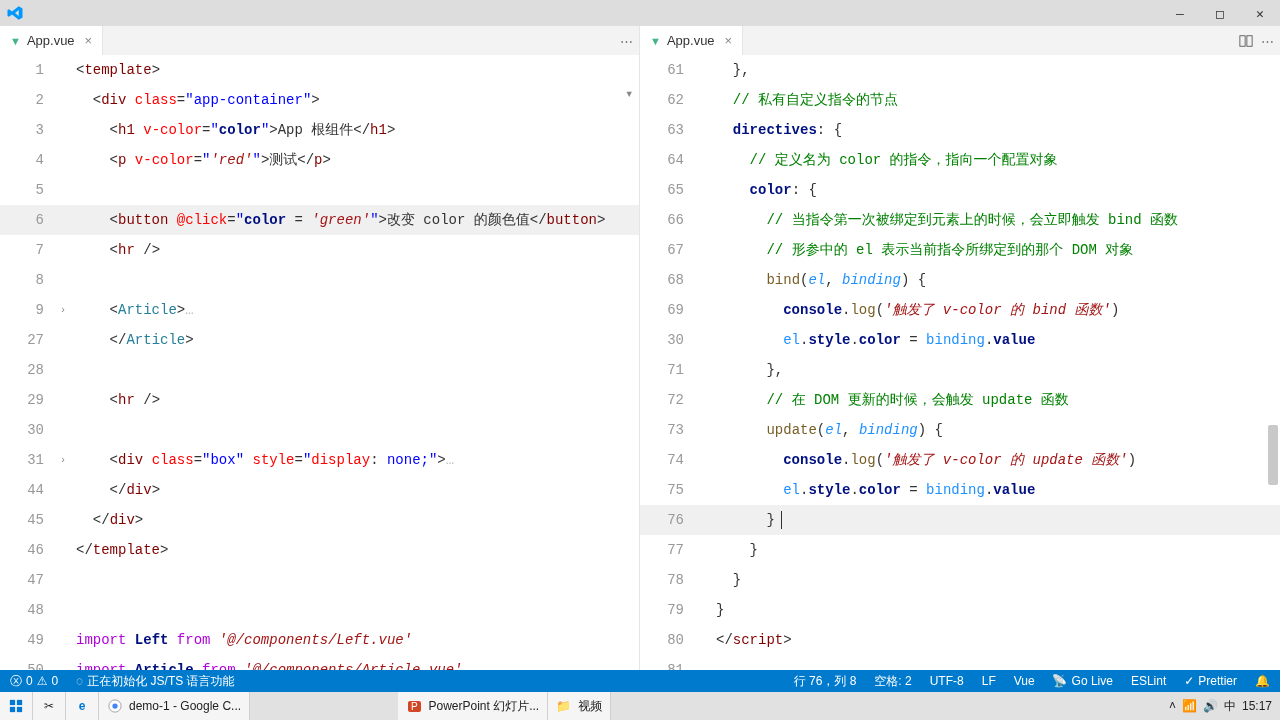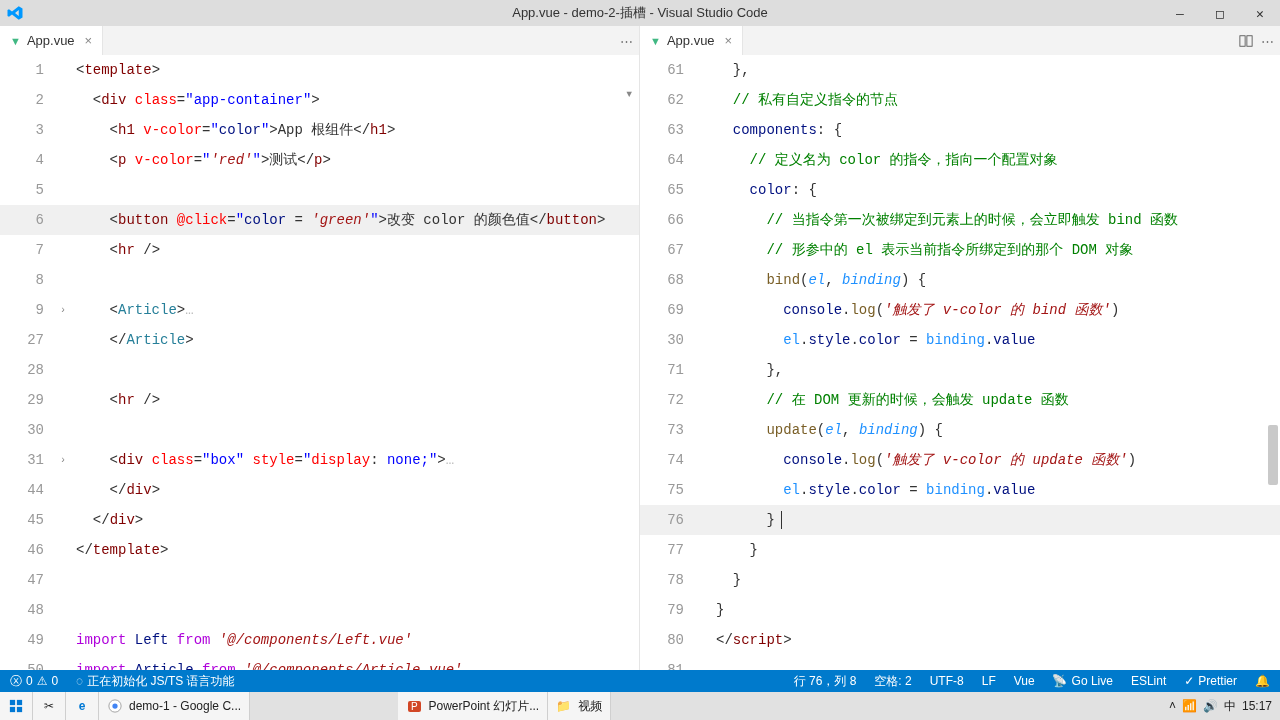--- a/index.html
+++ b/index.html
@@ -94,21 +94,21 @@
   .gutter {
     width: 56px; text-align: right; padding-right: 12px; color: var(--gutter-fg);
     flex: 0 0 56px; user-select: none;
   }
   .fold {
     width: 14px; flex: 0 0 14px; color:#888; text-align:center; font-size:10px;
   }
   .content { flex: 1 1 auto; color: var(--code-fg); position: relative; padding-left: 6px;}
   
   .t-brown{color:var(--kw-brown);} .t-red{color:var(--kw-red);} .t-blue{color:var(--kw-blue);}
-  .t-navy{color:var(--kw-navy);} .t-olive{color:var(--kw-olive);} .t-green{color:var(--kw-green);}
+  .t-navy{color:var(--kw-navy);font-weight:bold;} .t-olive{color:var(--kw-olive);} .t-green{color:var(--kw-green);}
   .t-str{color:var(--kw-string);font-style:italic;} .t-teal{color:var(--kw-teal);} .t-punct{color:#333;}
   .t-purple{color:var(--kw-purple);}
   .dots{color:#bbb;}
   .cursor {
     display:inline-block; width:1px; height:18px; background:#333; vertical-align:middle;
     margin-left:6px;
   }
   
   .vscroll {
     position:absolute; right:2px; top:30px; bottom:0; width:10px;
@@ -140,21 +140,20 @@
 </style>
 </head>
 <body>
 
 <div class="titlebar">
   <span class="vscode-logo">
     <svg width="18" height="18" viewBox="0 0 24 24">
         <path fill="currentColor" d="M17 3l5 3v12l-5 3-9-7-4 3-2-1V8l2-1 4 3 9-7zm0 5l-5 4 5 4V8z"></path>
       </svg>
   </span>
-  <span>App.vue - demo-2-插槽 - Visual Studio Code</span>
   <div class="win-controls">
     <div class="win-btn">—</div>
     <div class="win-btn">□</div>
     <div class="win-btn">✕</div>
   </div>
 </div>
 
 <div class="editor-groups">
 
   <div class="group">
@@ -210,21 +209,21 @@
               <rect x="9" y="2" width="6" height="12" fill="none" stroke="#555"></rect>
             </svg>
         </span>
         <span>⋯</span>
       </div>
     </div>
     <div class="code">
       <div class="lines" id="lines-right">
           <div class="line"><div class="gutter">61</div><div class="fold"></div><div class="content">  <span class="t-punct">},</span></div></div>
           <div class="line"><div class="gutter">62</div><div class="fold"></div><div class="content">  <span class="t-green">// 私有自定义指令的节点</span></div></div>
-          <div class="line"><div class="gutter">63</div><div class="fold"></div><div class="content">  <span class="t-navy">components</span>: <span class="t-punct">{</span></div></div>
+          <div class="line"><div class="gutter">63</div><div class="fold"></div><div class="content">  <span class="t-navy">directives</span>: <span class="t-punct">{</span></div></div>
           <div class="line"><div class="gutter">64</div><div class="fold"></div><div class="content">    <span class="t-green">// 定义名为 color 的指令，指向一个配置对象</span></div></div>
           <div class="line"><div class="gutter">65</div><div class="fold"></div><div class="content">    <span class="t-navy">color</span>: <span class="t-punct">{</span></div></div>
           <div class="line"><div class="gutter">66</div><div class="fold"></div><div class="content">      <span class="t-green">// 当指令第一次被绑定到元素上的时候，会立即触发 bind 函数</span></div></div>
           <div class="line"><div class="gutter">67</div><div class="fold"></div><div class="content">      <span class="t-green">// 形参中的 el 表示当前指令所绑定到的那个 DOM 对象</span></div></div>
           <div class="line"><div class="gutter">68</div><div class="fold"></div><div class="content">      <span class="t-olive">bind</span>(<span style="color:#1e90ff;font-style:italic;">el</span>, <span style="color:#1e90ff;font-style:italic;">binding</span>) <span class="t-punct">{</span></div></div>
           <div class="line"><div class="gutter">69</div><div class="fold"></div><div class="content">        <span class="t-navy">console</span>.<span class="t-olive">log</span>(<span class="t-str">'触发了 v-color 的 bind 函数'</span>)</div></div>
           <div class="line"><div class="gutter">30</div><div class="fold"></div><div class="content">        <span style="color:#1e90ff;">el</span>.<span class="t-navy">style</span>.<span class="t-navy">color</span> = <span style="color:#1e90ff;">binding</span>.<span class="t-navy">value</span></div></div>
           <div class="line"><div class="gutter">71</div><div class="fold"></div><div class="content">      <span class="t-punct">},</span></div></div>
           <div class="line"><div class="gutter">72</div><div class="fold"></div><div class="content">      <span class="t-green">// 在 DOM 更新的时候，会触发 update 函数</span></div></div>
           <div class="line"><div class="gutter">73</div><div class="fold"></div><div class="content">      <span class="t-olive">update</span>(<span style="color:#1e90ff;font-style:italic;">el</span>, <span style="color:#1e90ff;font-style:italic;">binding</span>) <span class="t-punct">{</span></div></div>

